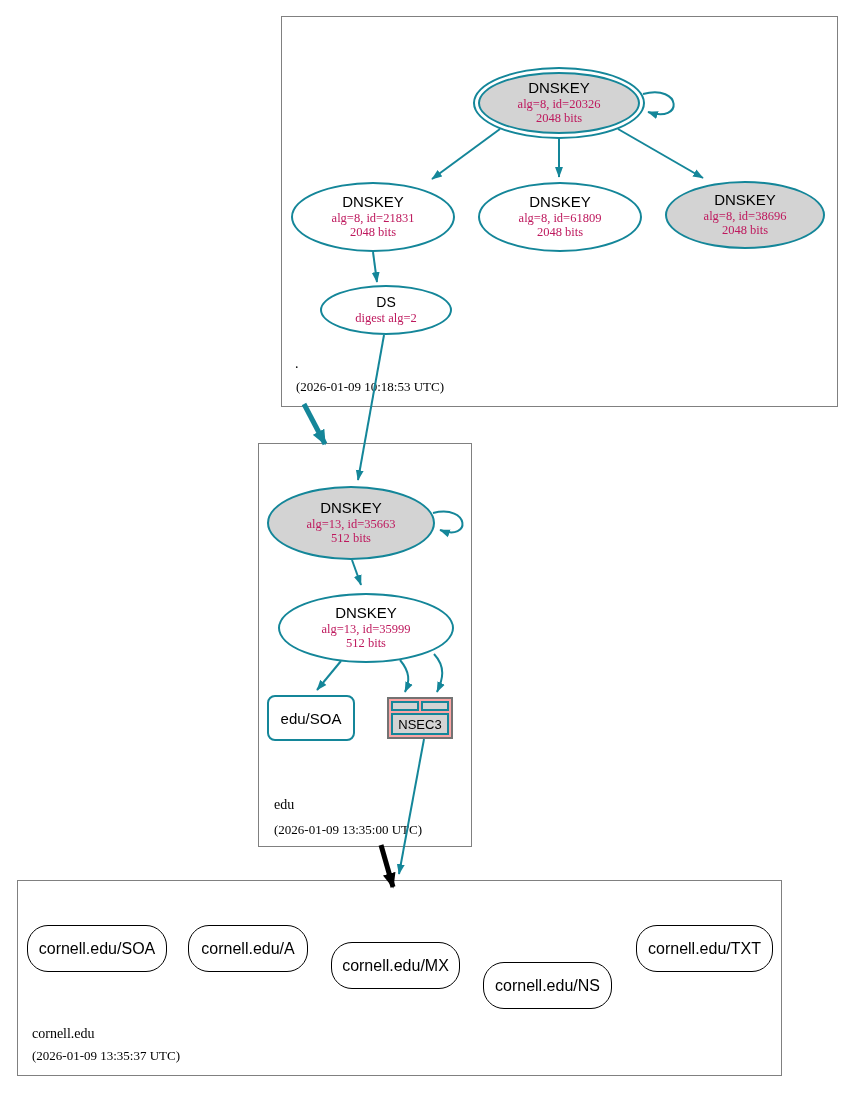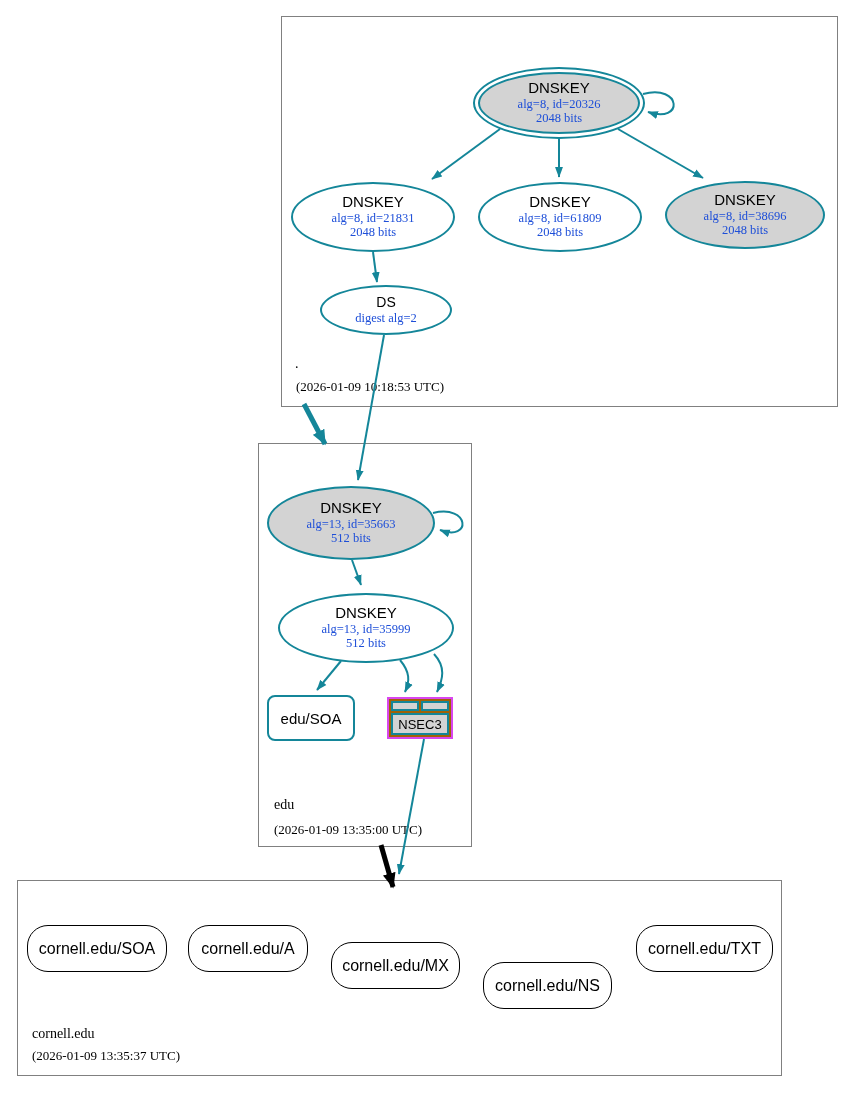--- a/index.html
+++ b/index.html
@@ -72,21 +72,21 @@
   .node-title{
     font-family:"Liberation Sans",sans-serif;
     font-size:15px;
     line-height:1.12;
     color:#000;
   }
   .node-line{
     font-family:"Liberation Serif",serif;
     font-size:12.5px;
     line-height:1.15;
-    color:#1d4ed8;
+    color:#be185d;
   }
   .ds-title{font-size:14px;}
   .rrset{
     position:absolute;
     box-sizing:border-box;
     border:2px solid #148699;
     border-radius:8px;
     background:#ffffff;
     display:flex;
     align-items:center;
@@ -96,22 +96,22 @@
     z-index:2;
   }
   .rrset.insecure{
     border:1.5px solid #000000;
     border-radius:21px;
     font-size:16px;
   }
   .nsec3{
     position:absolute;
     box-sizing:border-box;
-    border:2px solid #d946ef;
-    background:#a16207;
+    border:2px solid #737373;
+    background:#fca5a5;
     padding:2px;
     display:grid;
     grid-template-rows:10px 1fr;
     row-gap:2px;
     z-index:2;
   }
   .nsec3-cells{
     display:grid;
     grid-template-columns:1fr 1fr;
     column-gap:2px;

